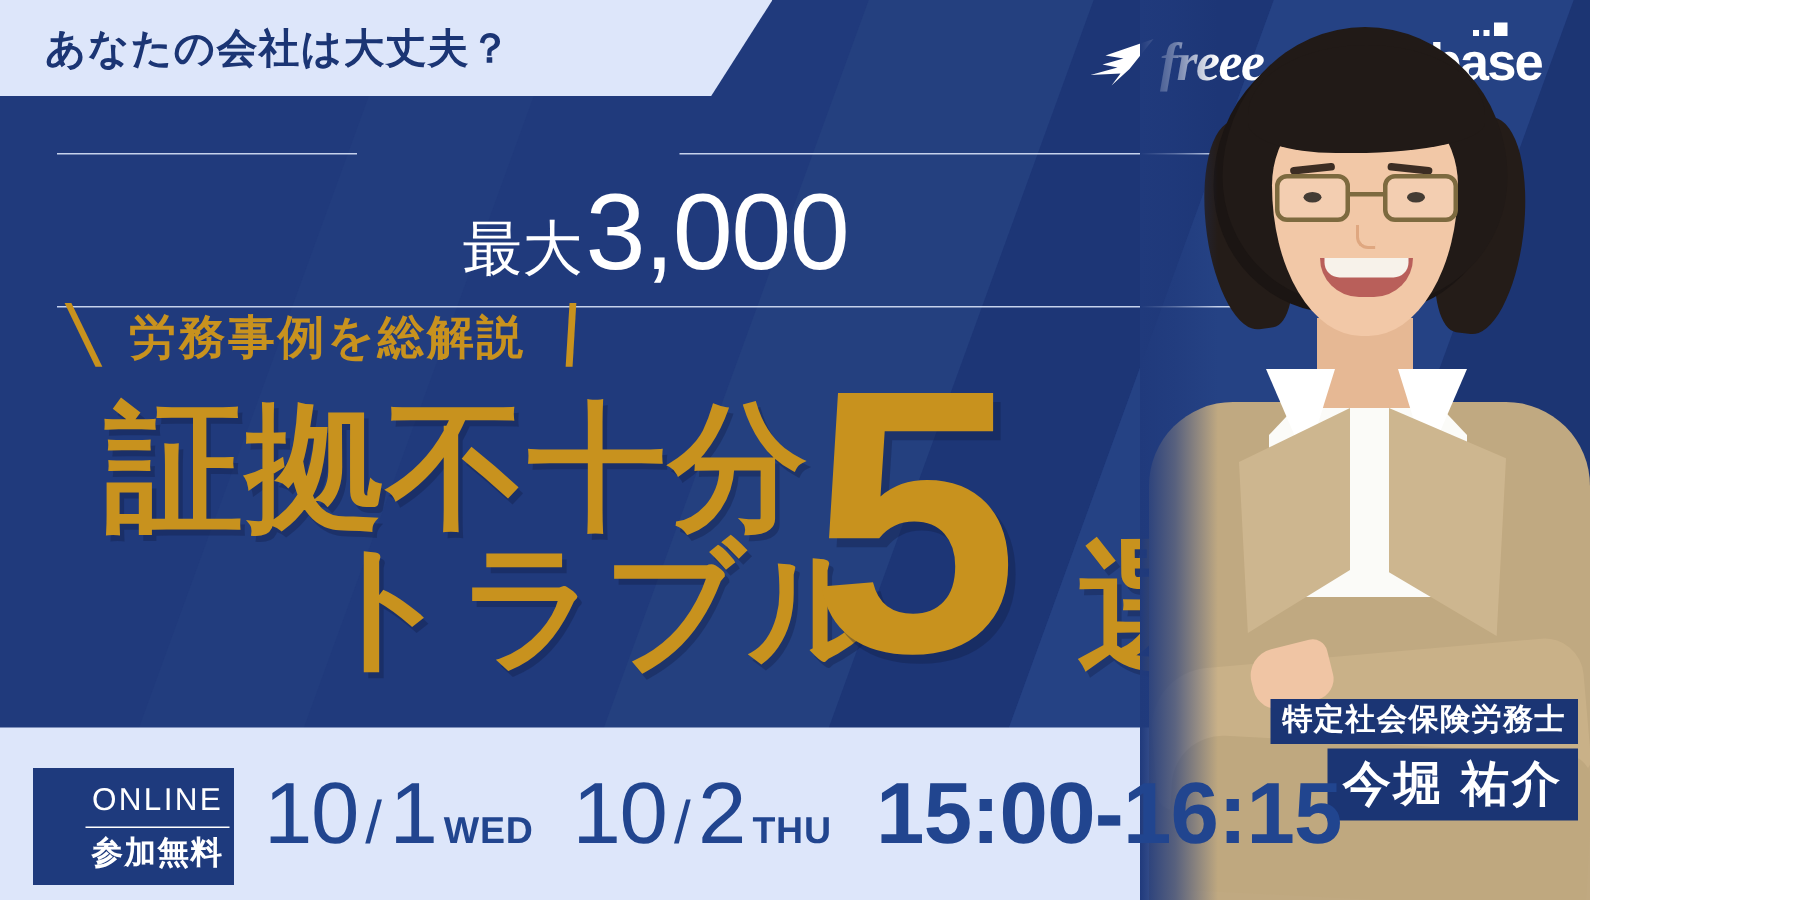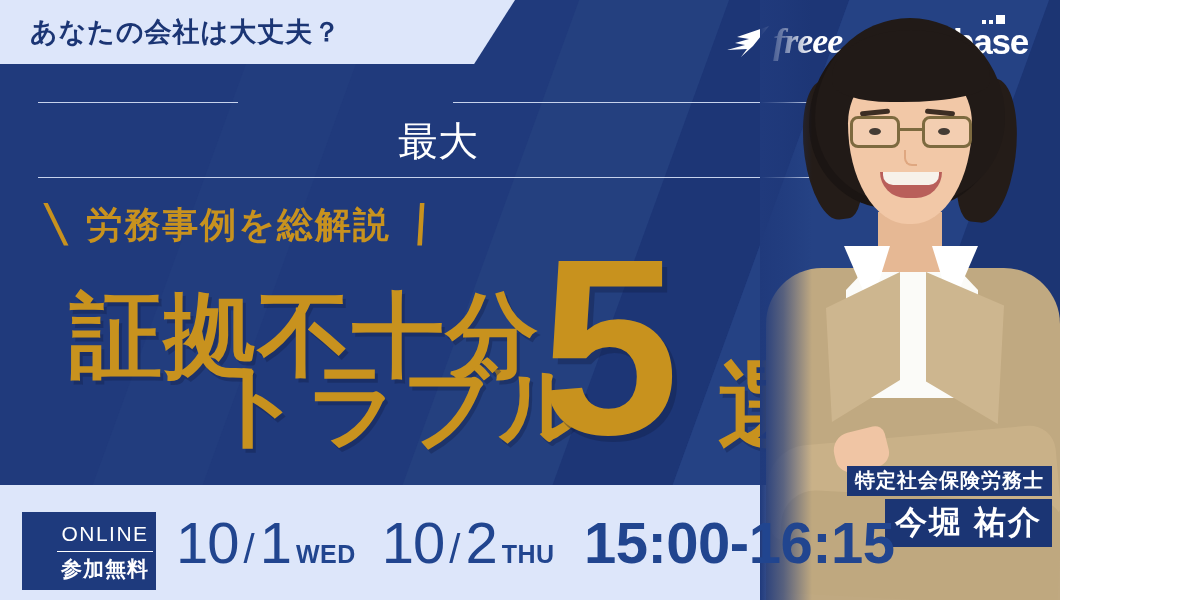--- a/index.html
+++ b/index.html
@@ -133,21 +133,21 @@
   }
   .slash {
     font-size: 58px;
     font-weight: 300;
     line-height: 1;
     display: inline-block;
   }
   .slash.l { transform: skewX(12deg); }
   .slash.r { transform: skewX(12deg); }
   .subtitle-text {
-    font-size: 36px;
+    font-size: 31px;
     font-weight: 700;
     letter-spacing: 2px;
     white-space: nowrap;
   }
 
   
   .title-block {
     position: absolute;
     left: 60px; top: 266px;
     width: 830px;
@@ -156,21 +156,20 @@
   .title-line1 {
     position: absolute;
     left: 10px; top: 0;
     color: #c8921e;
     font-size: 92px;
     font-weight: 700;
     letter-spacing: 2px;
     line-height: 1.02;
     white-space: nowrap;
     text-shadow: 3px 4px 0 rgba(16,30,70,0.35);
-    margin-top: 23px;
   }
   .title-line2 {
     position: absolute;
     left: 150px; top: 92px;
     color: #c8921e;
     font-size: 92px;
     font-weight: 700;
     letter-spacing: 2px;
     line-height: 1.02;
     white-space: nowrap;
@@ -481,20 +480,21 @@
   </div>
 
   <div class="kicker-wrap">
     <div class="rule-row">
       <div class="rule rule-left"></div>
       <div class="rule-gap"></div>
       <div class="rule rule-right"></div>
     </div>
     <div class="kicker">
       <span class="jp">最大</span>
+      <span class="num">3,000</span>
     </div>
     <div class="rule-full"></div>
   </div>
 
   <div class="subtitle-row">
     <span class="slash l">\</span>
     <span class="subtitle-text">労務事例を総解説</span>
     <span class="slash r">/</span>
   </div>
 

